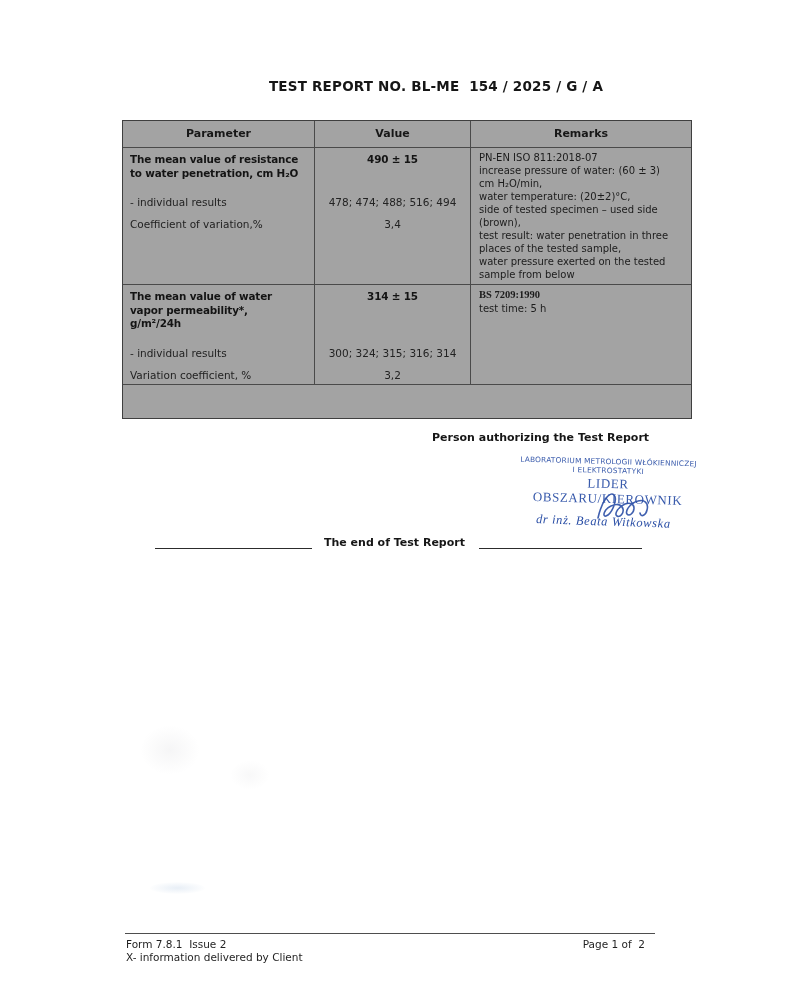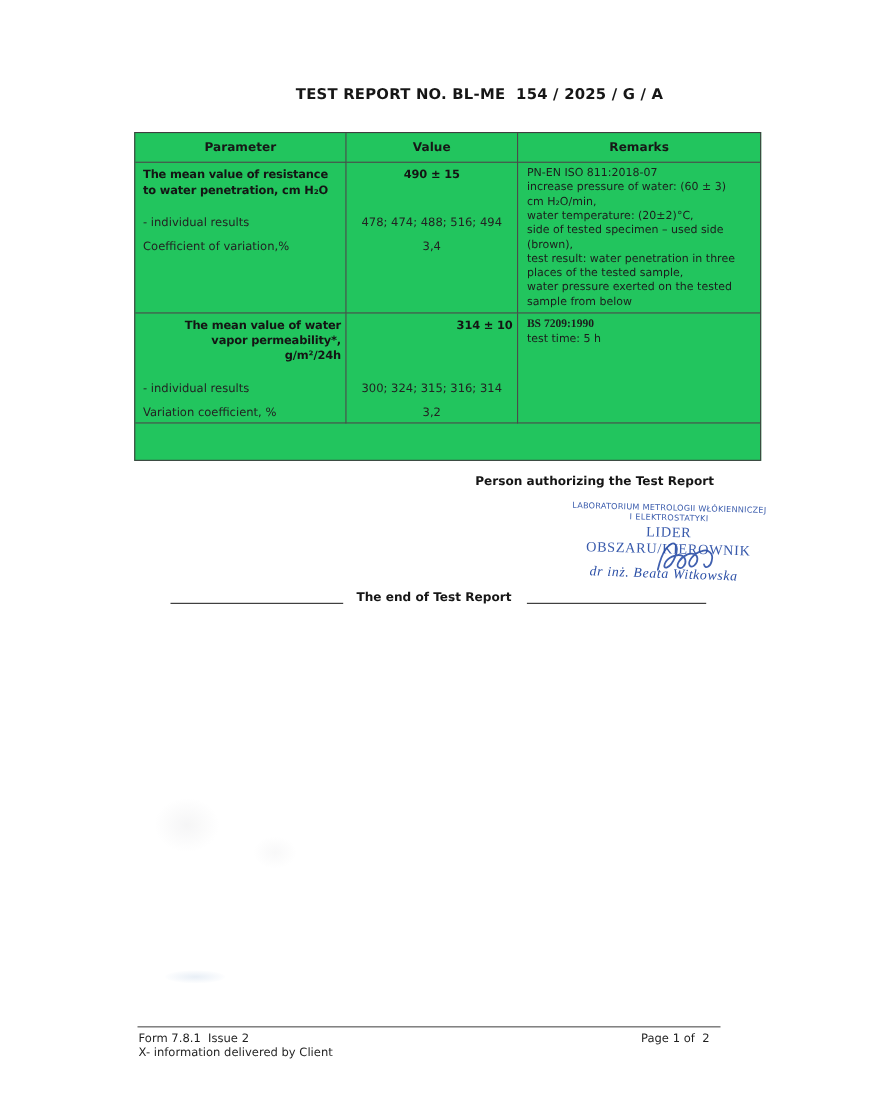--- a/index.html
+++ b/index.html
@@ -21,42 +21,42 @@
     letter-spacing:0.2px; color:#161616;
   }
 
   
   .report-table {
     position:absolute; left:122px; top:120px; width:570px;
     display:grid;
     grid-template-columns:192px 156px 220px;
     grid-template-rows:27px 137px 100px 33px;
     border:1.5px solid #3f3f3f;
-    background:#22c55e;
+    background:#a3a3a3;
   }
   .cell {
     border-right:1px solid #4a4a4a;
     border-bottom:1px solid #4a4a4a;
     overflow:hidden;
   }
   .cell.last-col { border-right:none; }
   .cell.last-row { border-bottom:none; }
   .th {
     font-weight:bold; font-size:11px; text-align:center;
     padding-top:6px; color:#171717;
   }
   .param-cell { padding:5px 4px 4px 7px; }
   .value-cell { padding:5px 4px 4px 4px; text-align:center; }
   .remarks-cell { padding:3px 6px 3px 8px; font-size:10px; line-height:13px; }
   .main {
     font-weight:bold; font-size:10.4px; line-height:13.5px;
     letter-spacing:-0.15px; color:#141414;
   }
   .main.h2 { min-height:35px; }
-  .main.h3 { min-height:49px;text-align:right; }
+  .main.h3 { min-height:49px; }
   .sub { font-size:10.5px; line-height:13.5px; margin-top:8px; color:#222; }
   .rem-bold { display:block; font-weight:bold; font-size:10.5px; line-height:13.5px;font-family:Liberation Serif, serif; }
   .conditions-cell {
     grid-column:1 / -1;
     padding:4px 8px; font-size:10.5px; line-height:13.5px;
   }
   .cond-label { font-weight:bold; }
 
   
   .authorizing-label {
@@ -150,21 +150,21 @@
   </div>
 
   <div class="cell param-cell">
     <div class="main h3 preline">The mean value of water
 vapor permeability*,
 g/m²/24h</div>
     <div class="sub">- individual results</div>
     <div class="sub">Variation coefficient, %</div>
   </div>
   <div class="cell value-cell">
-    <div class="main h3">314 ± 10</div>
+    <div class="main h3">314 ± 15</div>
     <div class="sub">300; 324; 315; 316; 314</div>
     <div class="sub">3,2</div>
   </div>
   <div class="cell remarks-cell last-col">
     <span class="rem-bold">BS 7209:1990</span>
     <span class="preline">test time: 5 h</span>
   </div>
 
 </div>
 

